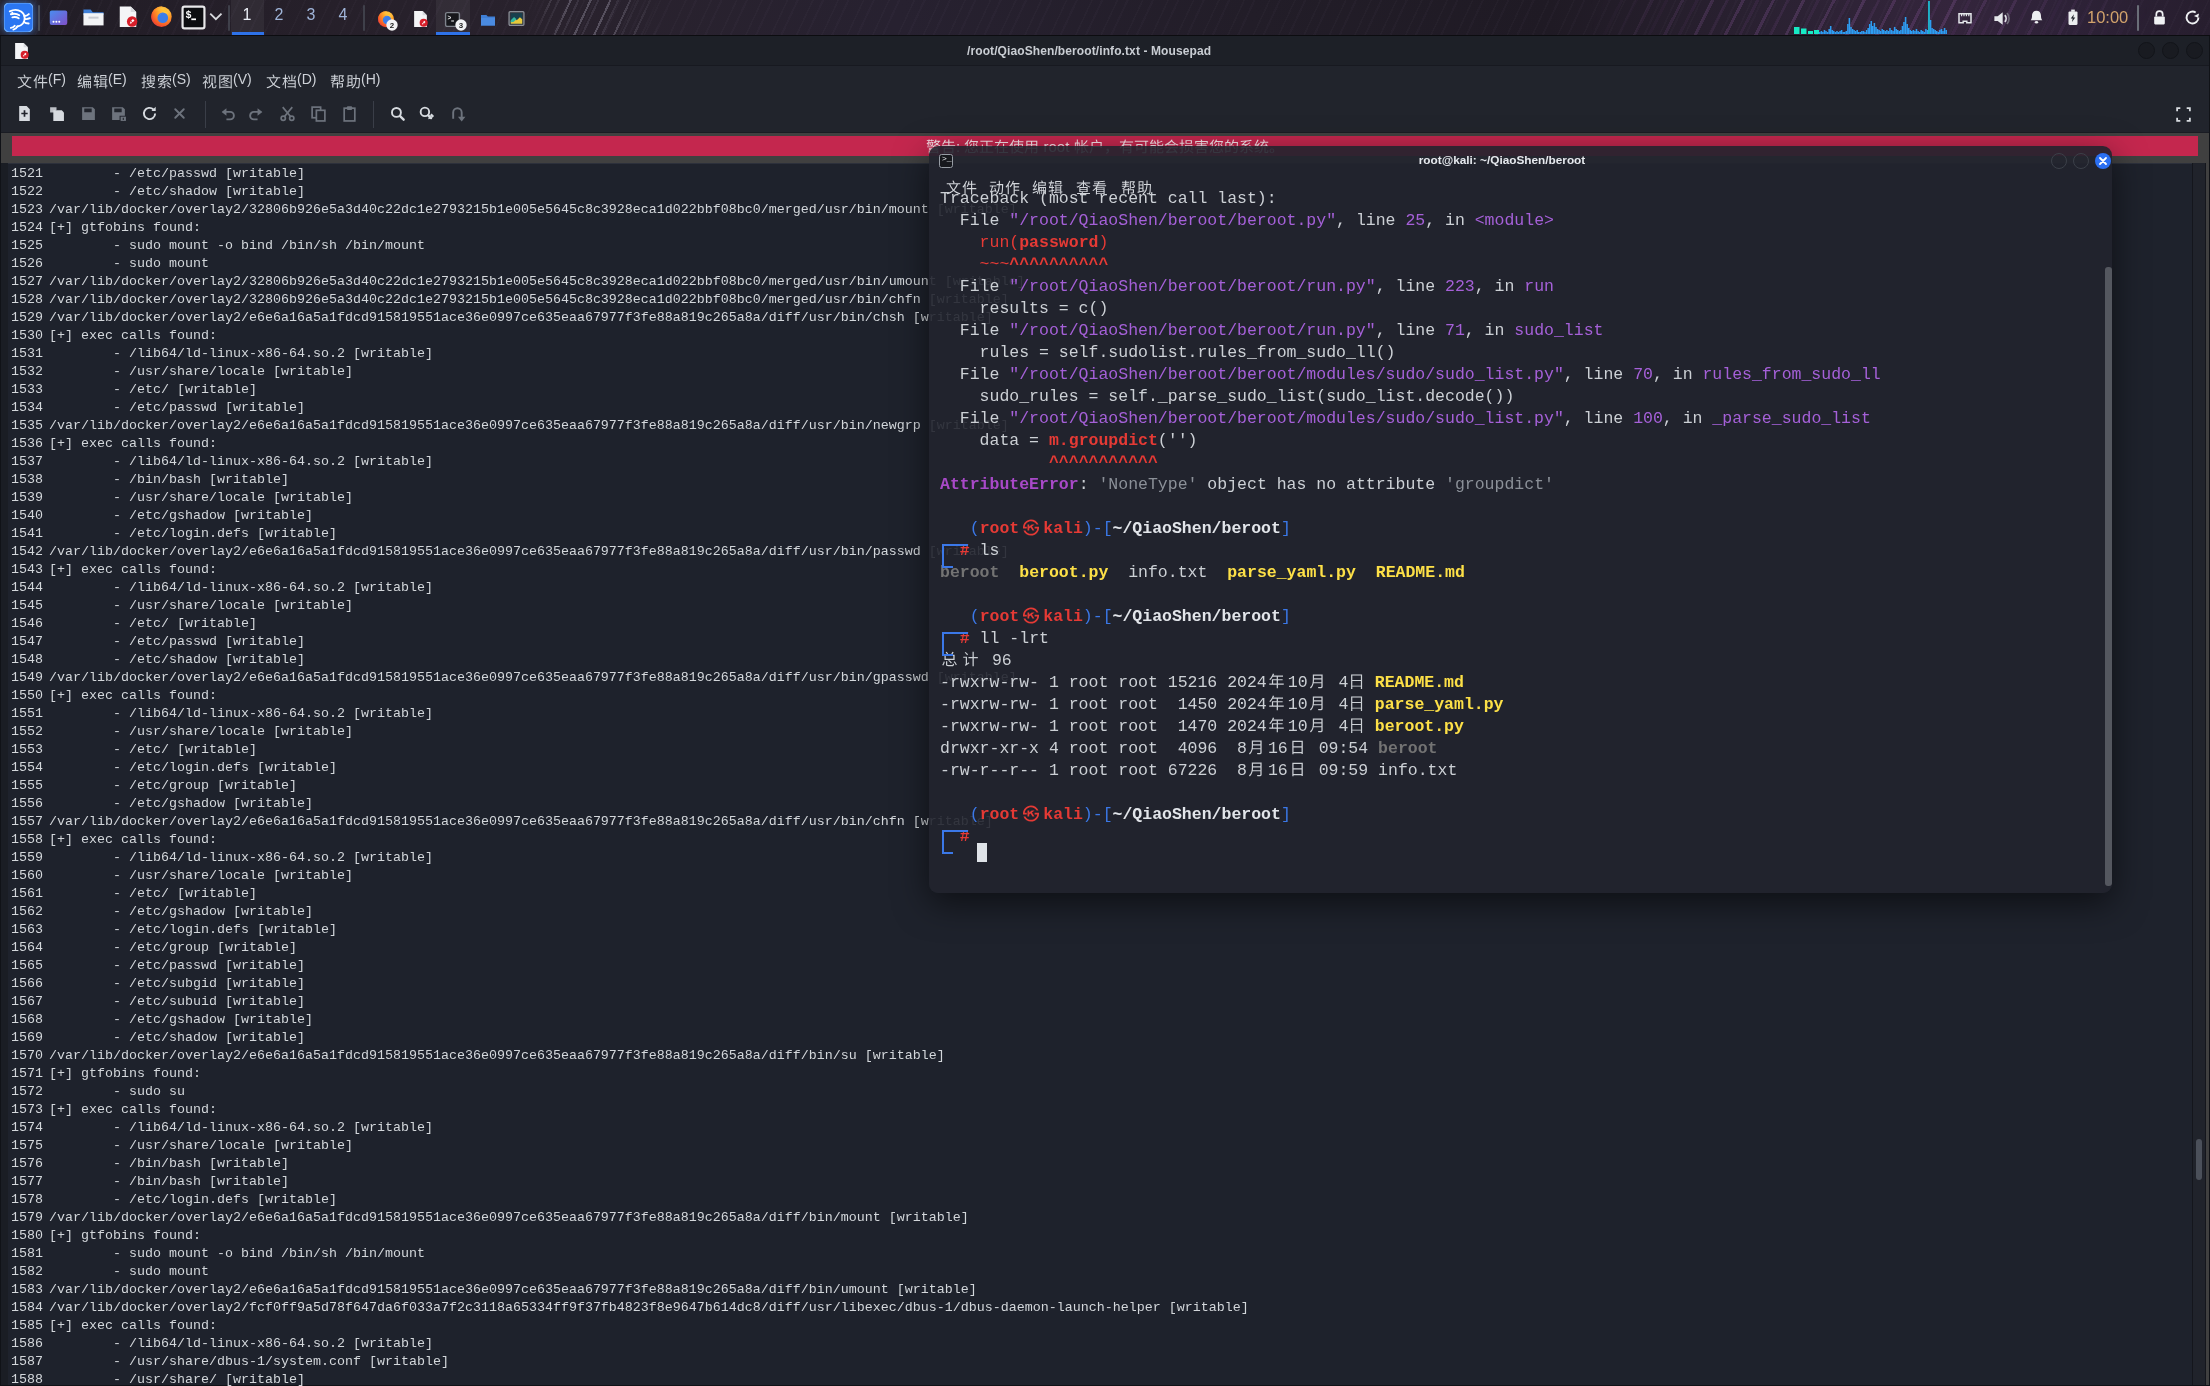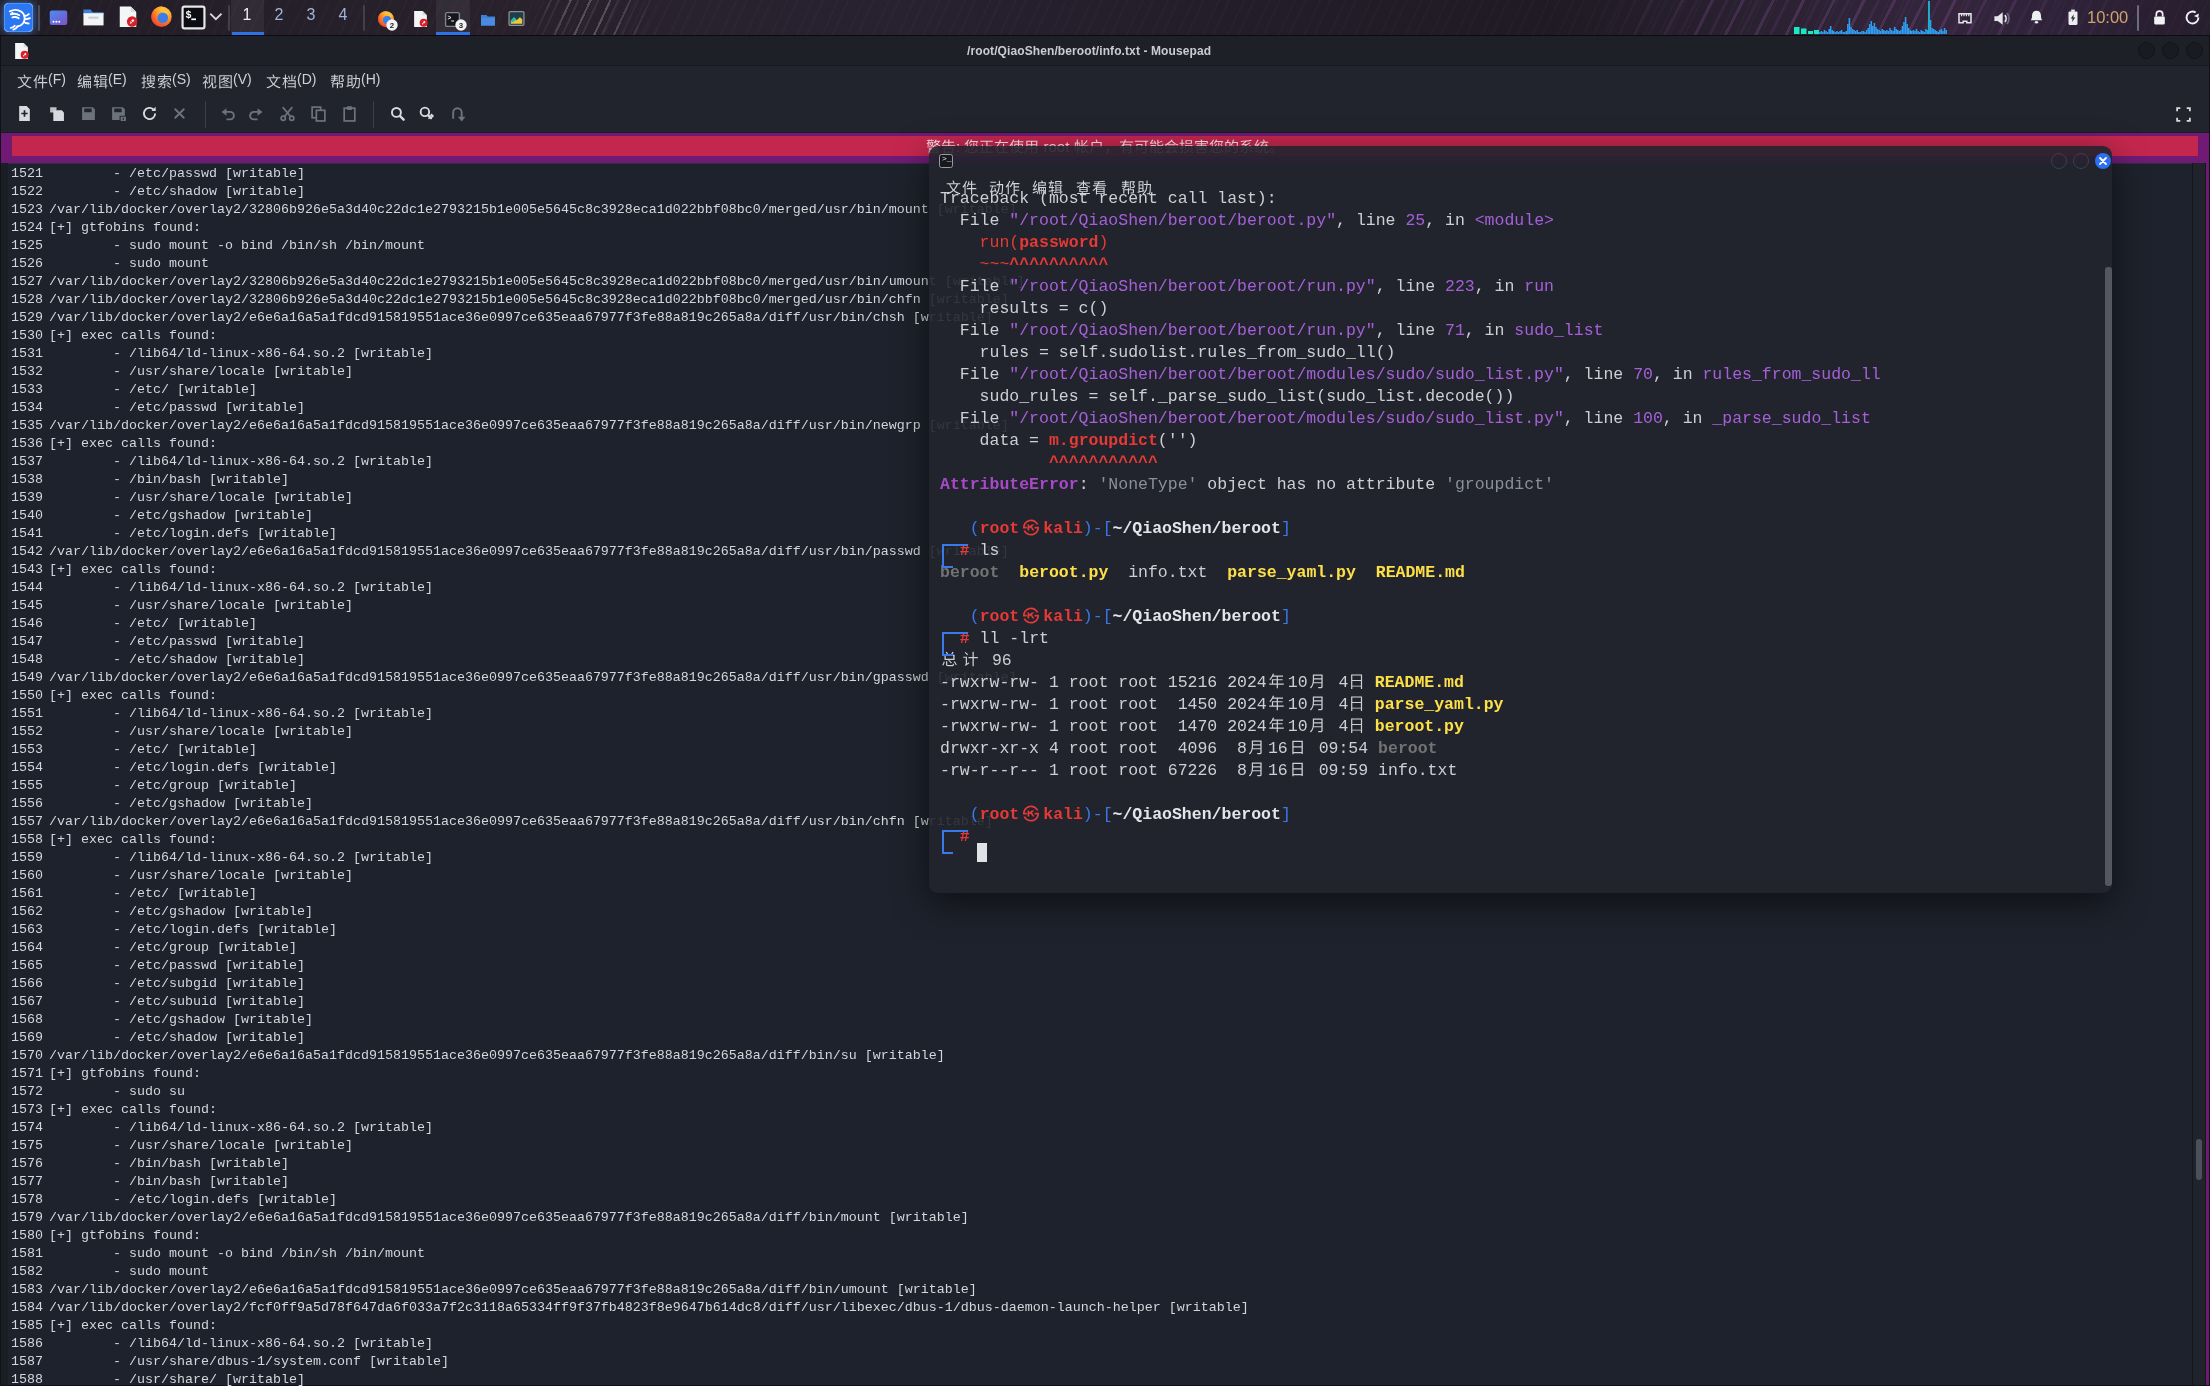--- a/index.html
+++ b/index.html
@@ -12,21 +12,21 @@
 #pstreak1{position:absolute;left:530px;top:0;width:130px;height:36px;background:repeating-linear-gradient(115deg, rgba(185,180,200,.38) 0 2px, transparent 2px 7px, rgba(150,145,165,.2) 7px 9px, transparent 9px 18px);opacity:.8;-webkit-mask-image:linear-gradient(90deg,transparent,#000 30%,#000 60%,transparent)}
 #pstreak2{position:absolute;left:1590px;top:0;width:560px;height:36px;background:repeating-linear-gradient(117deg, rgba(168,105,190,.20) 0 3px, transparent 3px 13px, rgba(120,70,140,.14) 13px 16px, transparent 16px 27px);-webkit-mask-image:linear-gradient(90deg,transparent,#000 25%,#000 62%,rgba(0,0,0,.45) 85%,transparent)}
 #panel::after{content:"";position:absolute;left:0;top:35px;width:100%;height:1px;background:#0c0c10}
 .psep{position:absolute;top:5px;width:2px;height:26px;background:#4a4e58;border-radius:1px}
 .ws{position:absolute;top:6px;font-size:16px;color:#9fb4d8;width:26px;text-align:center}
 .wsu{position:absolute;top:32px;height:3px;background:#2e72e8}
 .wtile{position:absolute;top:0;height:35px;background:rgba(255,255,255,.055)}
 .badge{position:absolute;width:12px;height:12px}
 #clock{position:absolute;left:2087px;top:8px;font-size:16.5px;color:#d2a36c}
 
-#mp{position:absolute;left:0;top:36px;width:2210px;height:1350px;background:#701a75;border:1px solid #101217;border-top:none}
+#mp{position:absolute;left:0;top:36px;width:2210px;height:1350px;background:#404040;border:1px solid #101217;border-top:none}
 #mptitle{position:absolute;left:0;top:0;width:100%;height:30px;background:#1d2027;border-bottom:1px solid #171920}
 #mptitle .t{position:absolute;left:966px;top:8px;font-size:12px;font-weight:bold;color:#c9cdd3;letter-spacing:.1px}
 .wbtn{position:absolute;top:6px;width:17px;height:17px;border-radius:50%;background:#191b21;border:1px solid #121419}
 #mpmenu{position:absolute;left:0;top:30px;width:100%;height:30px;background:#21242c}
 .mi{position:absolute;top:7px;height:16px;color:#ced2d8;font-size:15px;white-space:nowrap}
 .mi span{position:relative;top:-3px;font-size:14px}
 .mi svg{margin:0 .5px}
 #mptool{position:absolute;left:0;top:60px;width:100%;height:37px;background:#21242c;border-bottom:1px solid #1a1c23}
 #warn{position:absolute;left:11px;top:100px;width:2186px;height:20px;background:#c4274e}
 #warn .wt{position:absolute;left:914px;top:2px;height:16px;color:#f6e3e9;font-size:15px;white-space:nowrap}
@@ -631,20 +631,21 @@
   </div>
   <div class="ab" style="left:0;top:127px;width:7px;height:1222px;background:#1a1d24"></div>
     <div id="escr"></div>
     <div id="ethumb"></div>
 </div>
 <div id="term">
   <div id="tmtitle">
     <div class="ab" style="left:10px;top:8px;width:14px;height:14px;background:#17181d;border:1px solid #979ca4;border-radius:2.5px">
         <span style="position:absolute;left:2px;top:-1px;color:#e8eaee;font-size:8px;font-family:'Liberation Mono',monospace">&gt;_</span>
       </div>
+    <div class="t">root@kali: ~/QiaoShen/beroot</div>
     <div class="tbtn" style="left:1122px;border:1.5px solid #3c4049"></div>
     <div class="tbtn" style="left:1144px;border:1.5px solid #3c4049"></div>
     <div class="tbtn" style="left:1166px;background:#2b6ff2"><svg width="16" height="16" viewBox="0 0 16 16">
           <path stroke="#fff" stroke-width="1.8" stroke-linecap="round" d="M5 5l6 6M11 5l-6 6"></path>
         </svg></div>
   </div>
   <div id="tmenu">
       <div class="mi" style="left:16px"><svg class="cj" width="15" height="15" viewBox="0 -880 1000 1000" style="vertical-align:-2px">
           <use href="#g6587"></use>
         </svg><svg class="cj" width="15" height="15" viewBox="0 -880 1000 1000" style="vertical-align:-2px">

